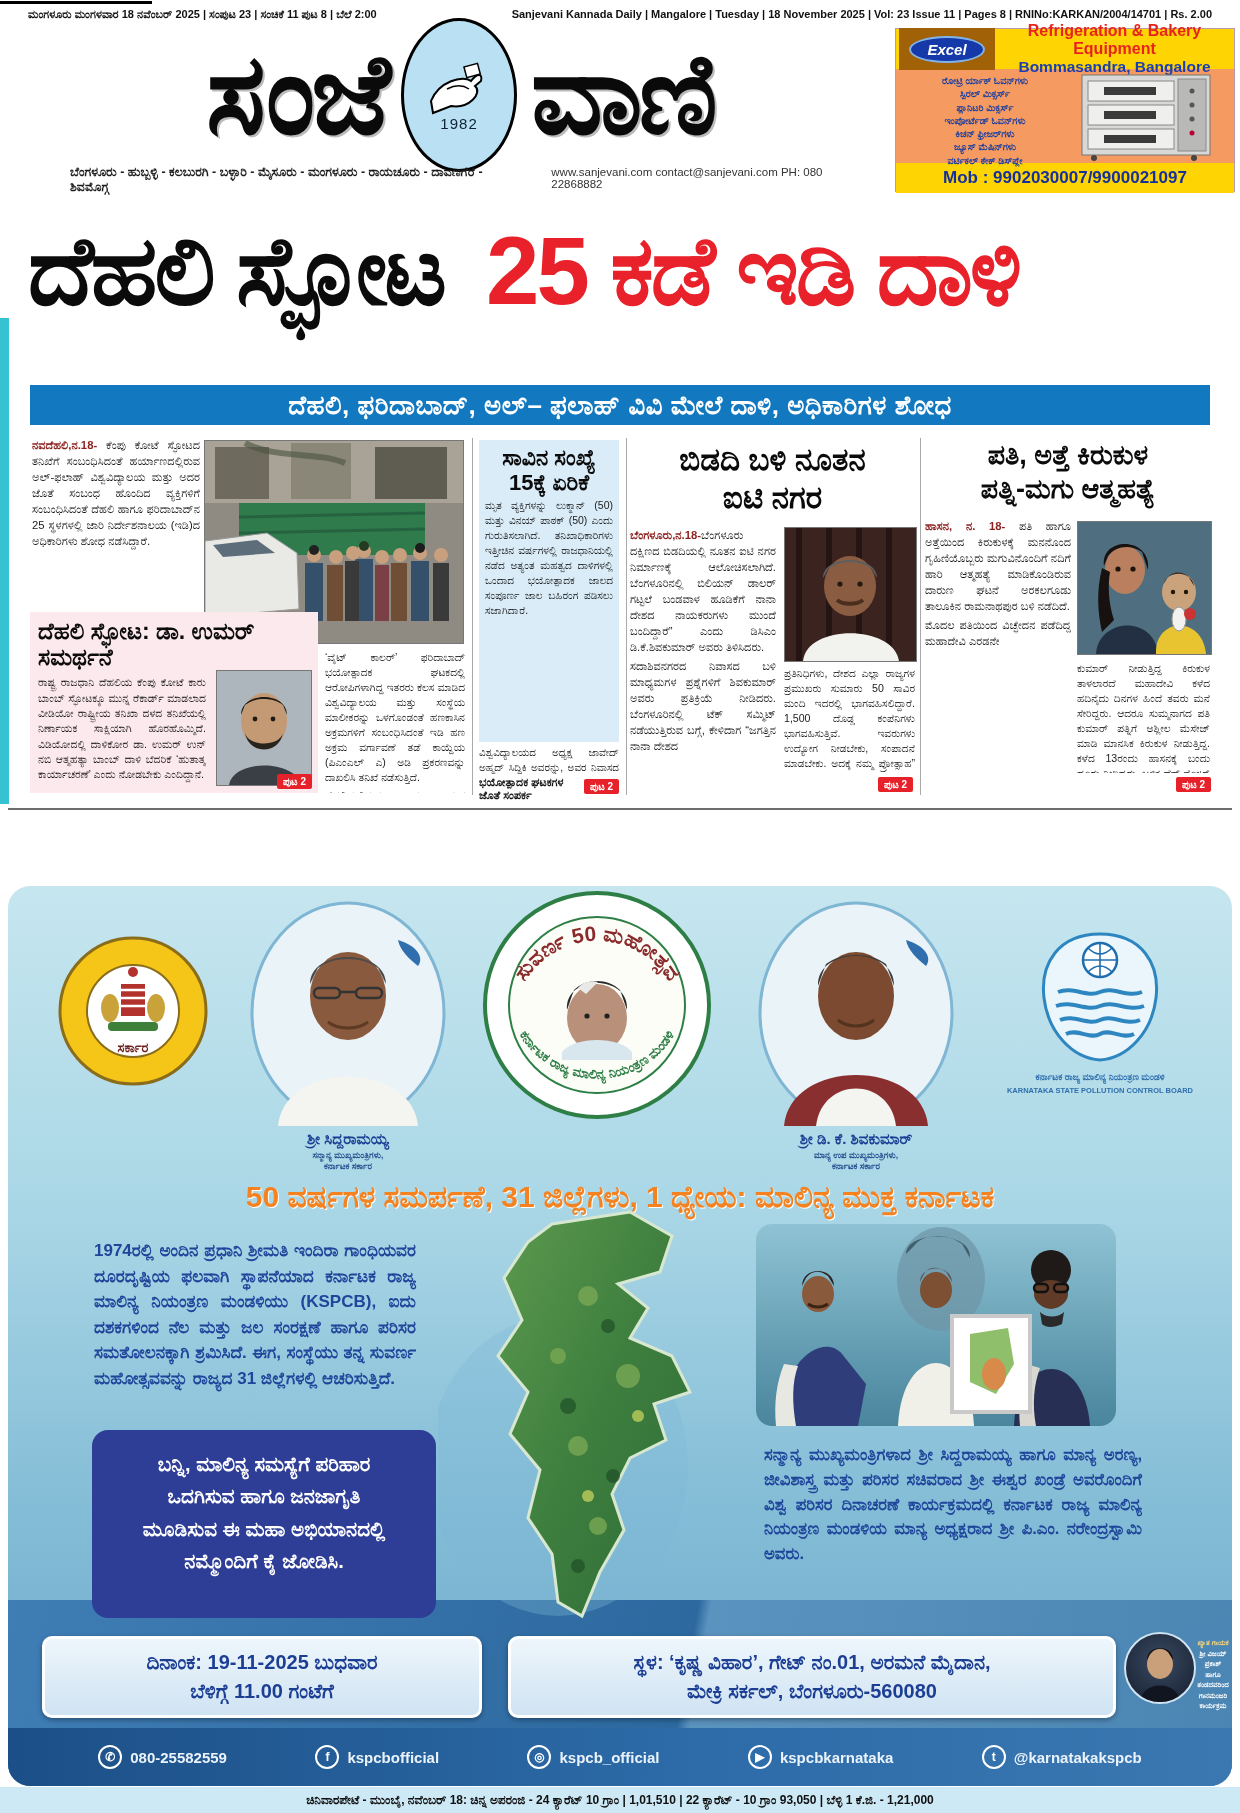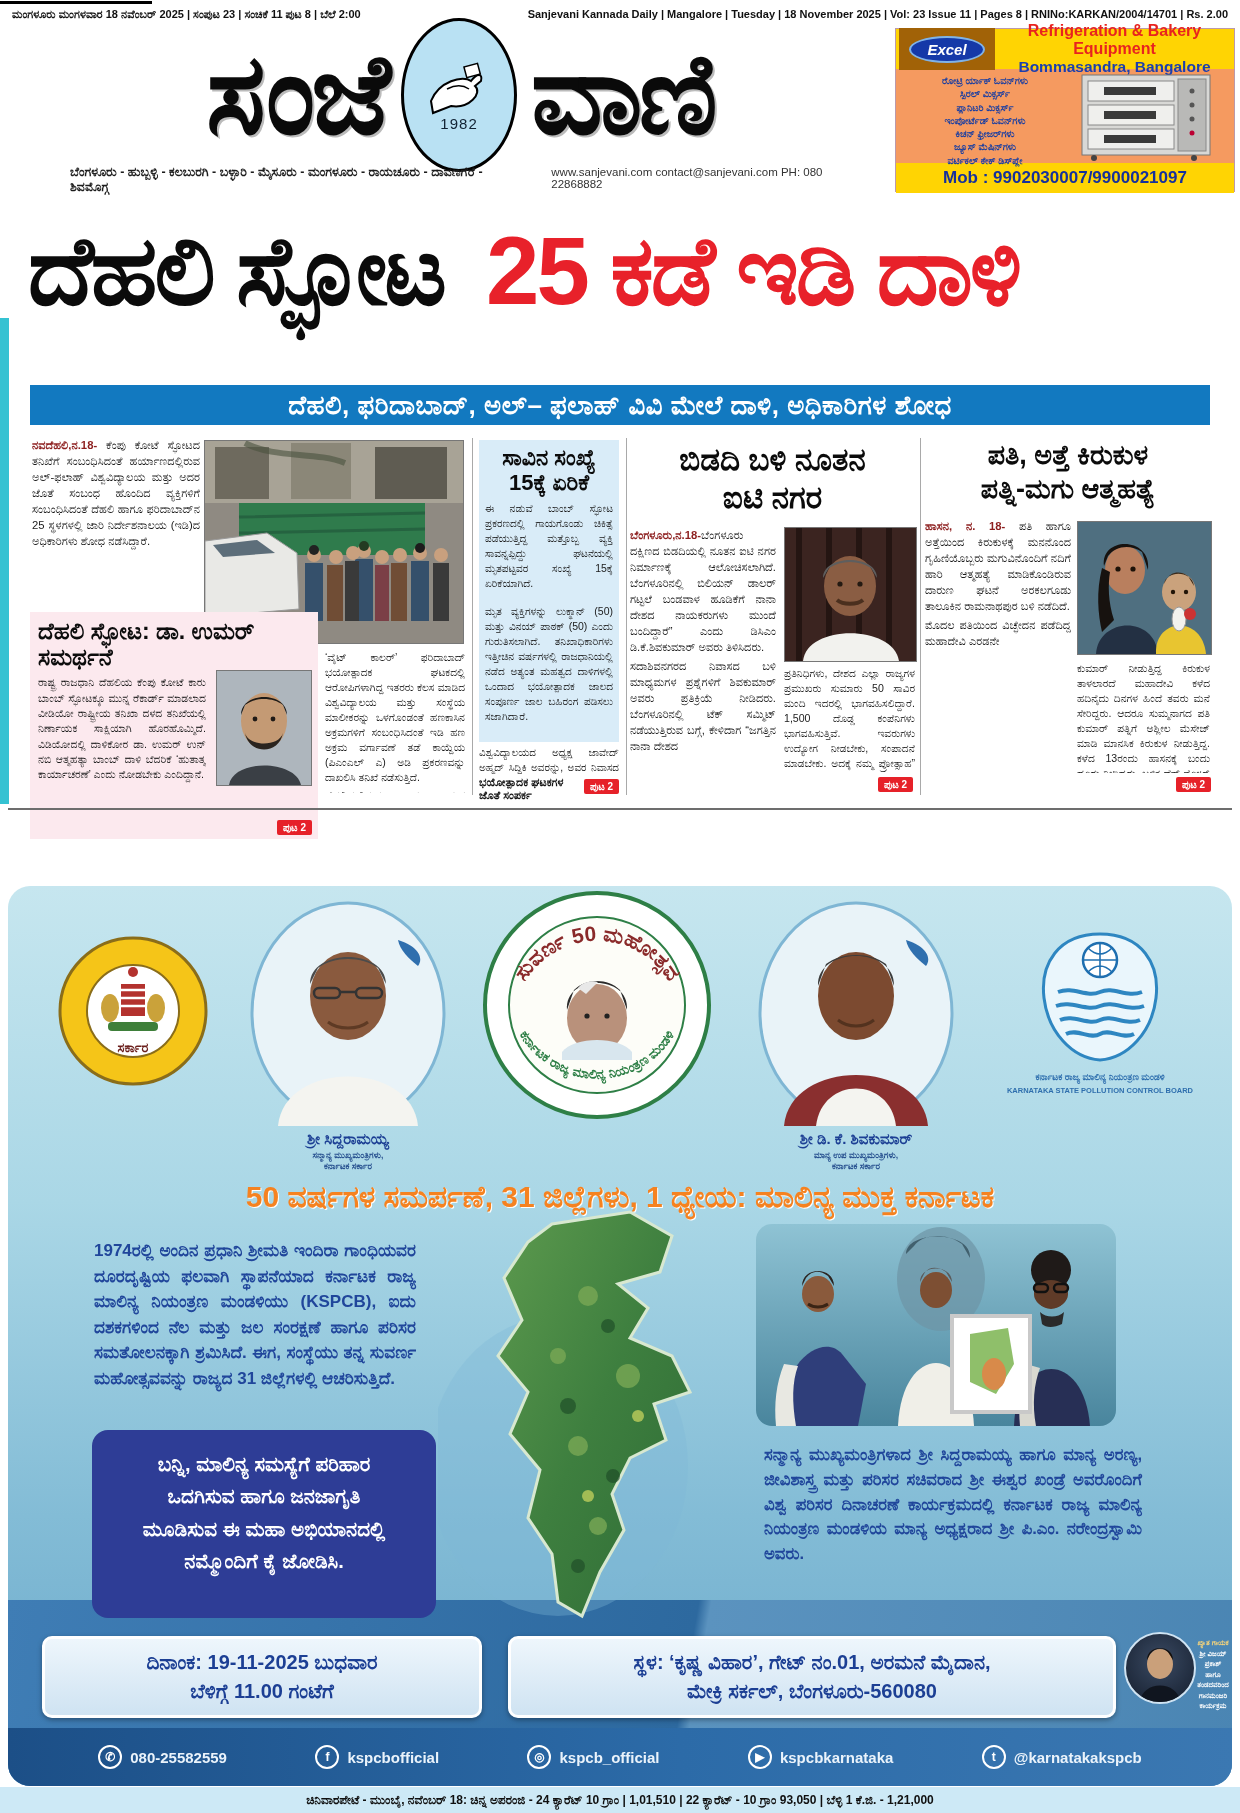--- a/index.html
+++ b/index.html
@@ -1,21 +1,21 @@
 <!DOCTYPE html>
 <html><head>
 <meta charset="utf-8">
 <style>
   html,body{margin:0;padding:0;background:#e9e9e9;}
   .page{position:relative;width:1240px;height:1813px;background:#fff;margin:0 auto;
         font-family:"Liberation Sans",sans-serif;overflow:hidden;}
   .abs{position:absolute;}
   
   .topbar{left:0;top:3px;width:1240px;height:22px;display:flex;justify-content:space-between;
-          align-items:center;padding:0 12px;box-sizing:border-box;font-size:11px;color:#111;}
+          align-items:center;padding:0 28px;box-sizing:border-box;font-size:11px;color:#111;}
   .topbar .lft{font-weight:bold;}
   .topbar .rgt{font-weight:bold;}
   .toprule{left:0;top:1px;width:152px;height:3px;background:#000;}
   
   .logo-row{left:40px;top:28px;width:840px;height:134px;display:flex;align-items:center;
             justify-content:center;gap:14px;}
   .logo-word{font-size:112px;font-weight:900;color:#0a0a0a;line-height:1;letter-spacing:-4px;
              text-shadow:2px 2px 0 #bbb;}
   .logo-oval{width:110px;height:148px;background:#b9e1f3;border:3px solid #000;border-radius:50%;
              display:flex;flex-direction:column;align-items:center;justify-content:center;flex:0 0 auto;}
@@ -44,21 +44,21 @@
   .hl-red{font-size:96px;font-weight:900;color:#e8212a;letter-spacing:-3px;line-height:1.2;}
   .teal-stripe{left:0;top:318px;width:9px;height:486px;background:#35c2d2;}
   .subhead-band{left:30px;top:385px;width:1180px;height:40px;background:#1279c0;display:flex;
                 align-items:center;justify-content:center;}
   .subhead-band span{color:#fff;font-weight:900;font-size:26px;letter-spacing:0.5px;}
   
   .art{font-size:11.3px;line-height:1.42;text-align:justify;color:#1b1b1b;overflow:hidden;}
   .dateline{font-weight:bold;color:#8d1f1f;}
   .vrule{width:1px;background:#a9a9a9;top:438px;height:357px;}
   .photo-frame{border:1px solid #777;overflow:hidden;}
-  .pinkbox{left:30px;top:612px;width:288px;height:227px;background:#fce9ee;padding:6px 8px;
+  .pinkbox{left:30px;top:612px;width:288px;height:181px;background:#fce9ee;padding:6px 8px;
            box-sizing:border-box;}
   .pink-h{font-size:23px;font-weight:900;color:#0c0c0c;line-height:1.14;}
   .badge{position:absolute;background:#e62129;color:#fff;font-size:10px;font-weight:bold;
          padding:1px 6px;border-radius:2px;line-height:1.3;}
   .col-h{font-weight:900;color:#0b0b0b;text-align:center;line-height:1.12;}
   .bluecol{background:#d9ecf8;}
   .bold-line{font-weight:900;color:#111;font-size:12px;}
   .divider{left:8px;top:808px;width:1224px;height:2px;background:#6d6d6d;}
   
   .kspcb{left:8px;top:886px;width:1224px;height:900px;border-radius:22px;overflow:hidden;
@@ -244,21 +244,20 @@
     <div style="margin-top:3px;">ದೆಹಲಿಯಲ್ಲಿರುವ ವಿಶ್ವವಿದ್ಯಾಲಯದ ಪ್ರಧಾನ ಕಚೇರಿ ಮತ್ತು ಸಂಸ್ಥೆಯ ಟ್ರಸ್ಟಿಗಳ ಕಚೇರಿ ಮನೆಗಳ ಮೇಲೆ ಇಂದು ಮುಂಜಾನೆ ದಾಳಿ ನಡೆಸಲಾಗಿದೆ.</div>
   </div>
 
   <div class="abs vrule" style="left:472px;"></div>
   <div class="abs vrule" style="left:626px;"></div>
   <div class="abs vrule" style="left:920px;"></div>
 
   <div class="abs bluecol" style="left:479px;top:440px;width:140px;height:302px;padding:6px;box-sizing:border-box;">
     <div class="col-h" style="font-size:22px;">ಸಾವಿನ ಸಂಖ್ಯೆ</div>
     <div class="col-h" style="font-size:22px;">15ಕ್ಕೆ ಏರಿಕೆ</div>
-    <div class="art" style="margin-top:6px;font-size:10.5px;height:100px;">ಈ ನಡುವೆ ಬಾಂಬ್ ಸ್ಫೋಟ ಪ್ರಕರಣದಲ್ಲಿ ಗಾಯಗೊಂಡು ಚಿಕಿತ್ಸೆ ಪಡೆಯುತ್ತಿದ್ದ ಮತ್ತೊಬ್ಬ ವ್ಯಕ್ತಿ ಸಾವನ್ನಪ್ಪಿದ್ದು ಘಟನೆಯಲ್ಲಿ ಮೃತಪಟ್ಟವರ ಸಂಖ್ಯೆ 15ಕ್ಕೆ ಏರಿಕೆಯಾಗಿದೆ.</div>
     <div class="art" style="margin-top:3px;font-size:10.5px;height:116px;">ಮೃತ ವ್ಯಕ್ತಿಗಳನ್ನು ಲುಕ್ಮಾನ್ (50) ಮತ್ತು ವಿನಯ್ ಪಾಠಕ್ (50) ಎಂದು ಗುರುತಿಸಲಾಗಿದೆ. ತನಿಖಾಧಿಕಾರಿಗಳು ಇತ್ತೀಚಿನ ವರ್ಷಗಳಲ್ಲಿ ರಾಜಧಾನಿಯಲ್ಲಿ ನಡೆದ ಅತ್ಯಂತ ಮಹತ್ವದ ದಾಳಿಗಳಲ್ಲಿ ಒಂದಾದ ಭಯೋತ್ಪಾದಕ ಜಾಲದ ಸಂಪೂರ್ಣ ಜಾಲ ಬಹಿರಂಗ ಪಡಿಸಲು ಸಜ್ಜಾಗಿದ್ದಾರೆ.</div>
   </div>
   <div class="abs art" style="left:479px;top:746px;width:140px;height:28px;font-size:10.3px;">ವಿಶ್ವವಿದ್ಯಾಲಯದ ಅಧ್ಯಕ್ಷ ಜಾವೇದ್ ಅಹ್ಮದ್ ಸಿದ್ದಿಕಿ ಅವರನ್ನು, ಅವರ ನಿವಾಸದ ಮೇಲೂ ದಾಳಿ ನಡೆಸಿ ಪರಿಶೀಲನೆ ನಡೆಸಲಾಗುತ್ತಿದೆ.</div>
   <div class="abs bold-line" style="left:479px;top:776px;width:108px;font-size:11px;line-height:1.2;">ಭಯೋತ್ಪಾದಕ ಘಟಕಗಳ ಜೊತೆ ಸಂಪರ್ಕ</div>
   <span class="badge" style="left:584px;top:779px;">ಪುಟ 2</span>
 
   <div class="abs col-h" style="left:630px;top:443px;width:285px;font-size:31px;">ಬಿಡದಿ ಬಳಿ ನೂತನ</div>
   <div class="abs col-h" style="left:630px;top:481px;width:285px;font-size:31px;">ಐಟಿ ನಗರ</div>
   <div class="abs art" style="left:630px;top:527px;width:146px;height:266px;">
     <span class="dateline">ಬೆಂಗಳೂರು,ನ.18-</span><span>ಬೆಂಗಳೂರು ದಕ್ಷಿಣದ ಬಿಡದಿಯಲ್ಲಿ ನೂತನ ಐಟಿ ನಗರ ನಿರ್ಮಾಣಕ್ಕೆ ಆಲೋಚಿಸಲಾಗಿದೆ. ಬೆಂಗಳೂರಿನಲ್ಲಿ ಬಿಲಿಯನ್ ಡಾಲರ್ ಗಟ್ಟಲೆ ಬಂಡವಾಳ ಹೂಡಿಕೆಗೆ ನಾನಾ ದೇಶದ ನಾಯಕರುಗಳು ಮುಂದೆ ಬಂದಿದ್ದಾರೆ” ಎಂದು ಡಿಸಿಎಂ ಡಿ.ಕೆ.ಶಿವಕುಮಾರ್ ಅವರು ತಿಳಿಸಿದರು.</span>

